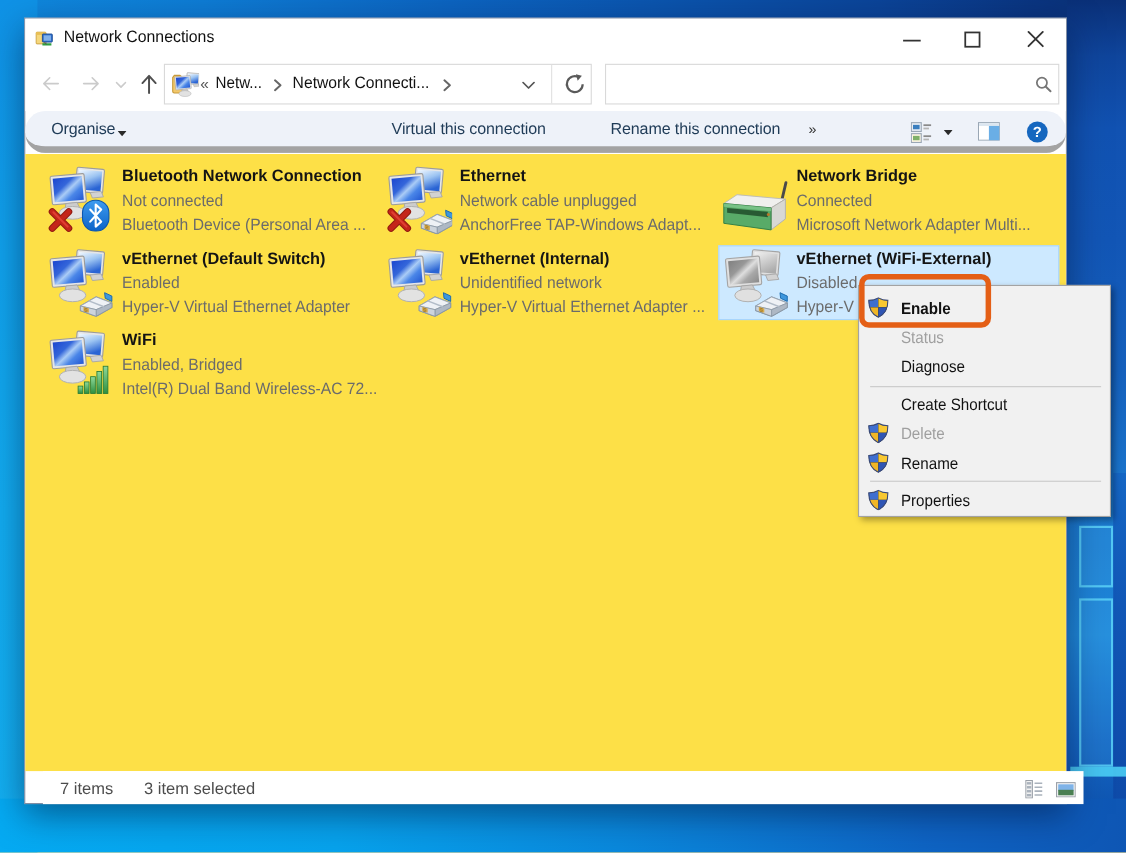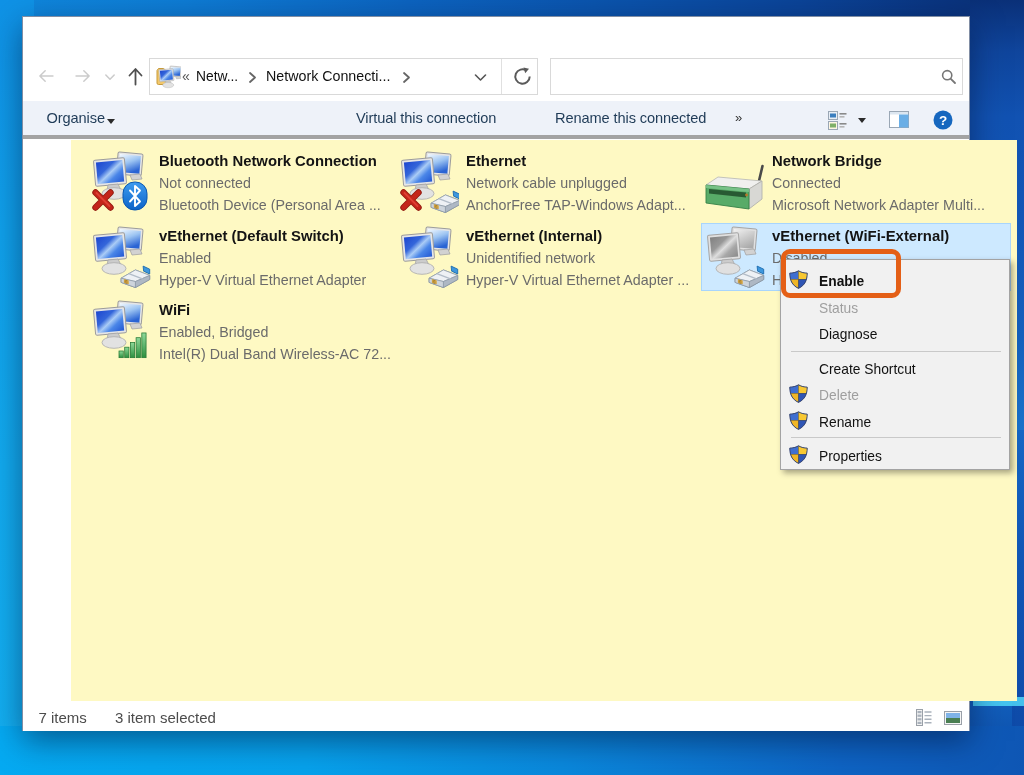--- a/index.html
+++ b/index.html
@@ -30,32 +30,32 @@
   
   #titlebar { left:0; top:0; width:100%; height:40px; background:#fff; }
   #title-text { left:35px; top:8px; font-size:15px; color:#101010; transform:scaleX(0.96); transform-origin:0 0; }
 
   
   #navbar { left:0; top:40px; width:100%; height:44px; background:#fff; }
   #addrbox { left:126px; top:1px; width:389px; height:37px; border:1px solid #d9d9d9; background:#fff; }
   #searchbox { left:527px; top:1px; width:413px; height:37px; border:1px solid #d9d9d9; background:#fff; }
 
   
-  #cmdbar { left:0; top:84px; width:100%; height:38px; background:#eef2f9; border-bottom:4px solid #a3a3a3;
-    font-size:14.6px; color:#1f3b57; letter-spacing:-0.1px; }
+  #cmdbar { left:0; top:84px; width:100%; height:38px; background:#eef2f9; border-bottom:6px solid #a3a3a3;
+    font-size:14.6px; color:#1f3b57; letter-spacing:-0.1px;border-radius:18px; }
   .cmditem { top:9px; }
 
   
-  #content { left:0; top:123px; width:100%; height:561px; background:#fef9c3;margin-left:48px; }
+  #content { left:0; top:123px; width:100%; height:561px; background:#fde047; }
   .tile-title { font-size:15px; font-weight:600; color:#141414; white-space:nowrap; transform:scaleX(0.99); transform-origin:0 50%; }
   .tile-line { font-size:15px; color:#6b6b6b; white-space:nowrap; transform:scaleX(0.95); transform-origin:0 50%; }
   #selbox { left:630px; top:83px; width:310px; height:68px; background:#cde9ff; border:1px solid #a8d5fc; }
 
   
-  #statusbar { left:0; top:684px; width:100%; height:30px; background:#fff; font-size:15px; color:#4c4c4c; }
+  #statusbar { left:16px; top:684px; width:100%; height:30px; background:#fff; font-size:15px; color:#4c4c4c; }
 
   
   #ctxmenu { left:780px; top:259px; width:230px; height:211px; background:#f1f1f1;
     border:1px solid #a3a3a3; box-shadow:3px 3px 6px rgba(0,0,0,.35); }
   .mi { left:38px; font-size:15px; color:#111; white-space:nowrap; transform:scaleX(0.92); transform-origin:0 50%; }
   .mi.dis { color:#9f9f9f; }
   .msep { left:10px; width:210px; height:1px; background:#c9c9c9; }
   .mshield { left:8px; width:19px; height:19px; }
 
   
@@ -66,20 +66,40 @@
   <div id="wall" class="abs"></div>
   <div id="wall-left" class="abs"></div>
   <div id="wall-right" class="abs"></div>
   <div id="pane1" class="abs pane"></div>
   <div id="pane2" class="abs pane"></div>
   <div id="wall-right2" class="abs"></div>
   <div id="pane3" class="abs"></div>
   <div id="wall-bottom" class="abs"></div>
 
   <div id="win" class="abs">
+    <div id="titlebar" class="abs">
+      <svg class="abs" style="left:9px; top:9px;" width="18" height="18" viewBox="0 0 22 22">
+        <rect x="1" y="4" width="11" height="13" rx="1" fill="#f5d77c" stroke="#c89d3c"></rect>
+        <rect x="1" y="4" width="11" height="3" fill="#e8bf55"></rect>
+        <rect x="8" y="6" width="11" height="9" rx="0.8" fill="#2e6fd0" stroke="#1c498f"></rect>
+        <rect x="9.5" y="7.5" width="8" height="6" fill="#7fb0ea"></rect>
+        <path d="M8 17.5 h10" stroke="#2f9e41" stroke-width="2.4"></path>
+        <path d="M10 15.5 l3 2" stroke="#555" stroke-width="1"></path>
+      </svg>
+      <div id="title-text" class="abs">Network Connections</div>
+      <svg class="abs" style="left:796px; top:16px;" width="20" height="8" viewBox="0 0 20 8">
+        <path d="M2 4 L18 4" stroke="#333" stroke-width="1.6"></path>
+      </svg>
+      <svg class="abs" style="left:852px; top:10px;" width="18" height="18" viewBox="0 0 18 18">
+        <rect x="2.5" y="2.5" width="13" height="13" fill="none" stroke="#333" stroke-width="1.6"></rect>
+      </svg>
+      <svg class="abs" style="left:909px; top:9px;" width="19" height="19" viewBox="0 0 19 19">
+        <path d="M3 3 L16 16 M16 3 L3 16" stroke="#333" stroke-width="1.7" stroke-linecap="round"></path>
+      </svg>
+    </div>
     <div id="navbar" class="abs">
 
       <svg class="abs" style="left:14px; top:11px;" width="18" height="16" viewBox="0 0 22 18">
         <path d="M10 2.5 L3.5 9 L10 15.5 M3.5 9 L19.5 9" stroke="#cbcbcb" stroke-width="1.8" fill="none" stroke-linecap="round" stroke-linejoin="round"></path>
       </svg>
       <svg class="abs" style="left:51px; top:11px;" width="18" height="16" viewBox="0 0 22 18">
         <path d="M12 2.5 L18.5 9 L12 15.5 M18.5 9 L2.5 9" stroke="#cbcbcb" stroke-width="1.8" fill="none" stroke-linecap="round" stroke-linejoin="round"></path>
       </svg>
       <svg class="abs" style="left:82px; top:17px;" width="10" height="7" viewBox="0 0 12 8">
         <path d="M1 1 L6 6 L11 1" stroke="#cbcbcb" stroke-width="1.8" fill="none" stroke-linecap="round" stroke-linejoin="round"></path>
@@ -119,21 +139,21 @@
         </svg>
       </div>
     </div>
     <div id="cmdbar" class="abs">
       <span class="cmditem abs" style="left:23.5px;">Organise</span>
       <svg class="abs" style="left:84px; top:17.5px;" width="8" height="5" viewBox="0 0 10 6">
         <path d="M0 0 L5 6 L10 0 Z" fill="#2a2a2a"></path>
       </svg>
       <span class="cmditem abs" style="left:126px;margin-top:48px;">Enable this network device</span>
       <span class="cmditem abs" style="left:333px;">Virtual this connection</span>
-      <span class="cmditem abs" style="left:532px;">Rename this connected</span>
+      <span class="cmditem abs" style="left:532px;">Rename this connection</span>
       <span class="cmditem abs" style="left:712px; font-size:13px; color:#333;">»</span>
 
       <svg class="abs" style="left:805px; top:10px;" width="19" height="19" viewBox="0 0 19 19">
         <rect x="0.5" y="0.5" width="9" height="8" fill="#e8eef5" stroke="#9aa7b5"></rect>
         <rect x="2" y="2.5" width="6" height="4" fill="#3a7ebf"></rect>
         <rect x="0.5" y="10.5" width="9" height="8" fill="#fdf6e3" stroke="#9aa7b5"></rect>
         <rect x="2" y="12.5" width="6" height="4" fill="#7fb069"></rect>
         <rect x="11.5" y="2" width="7" height="1.6" fill="#8a8a8a"></rect>
         <rect x="11.5" y="5" width="5" height="1.6" fill="#b5b5b5"></rect>
         <rect x="11.5" y="12" width="7" height="1.6" fill="#8a8a8a"></rect>

